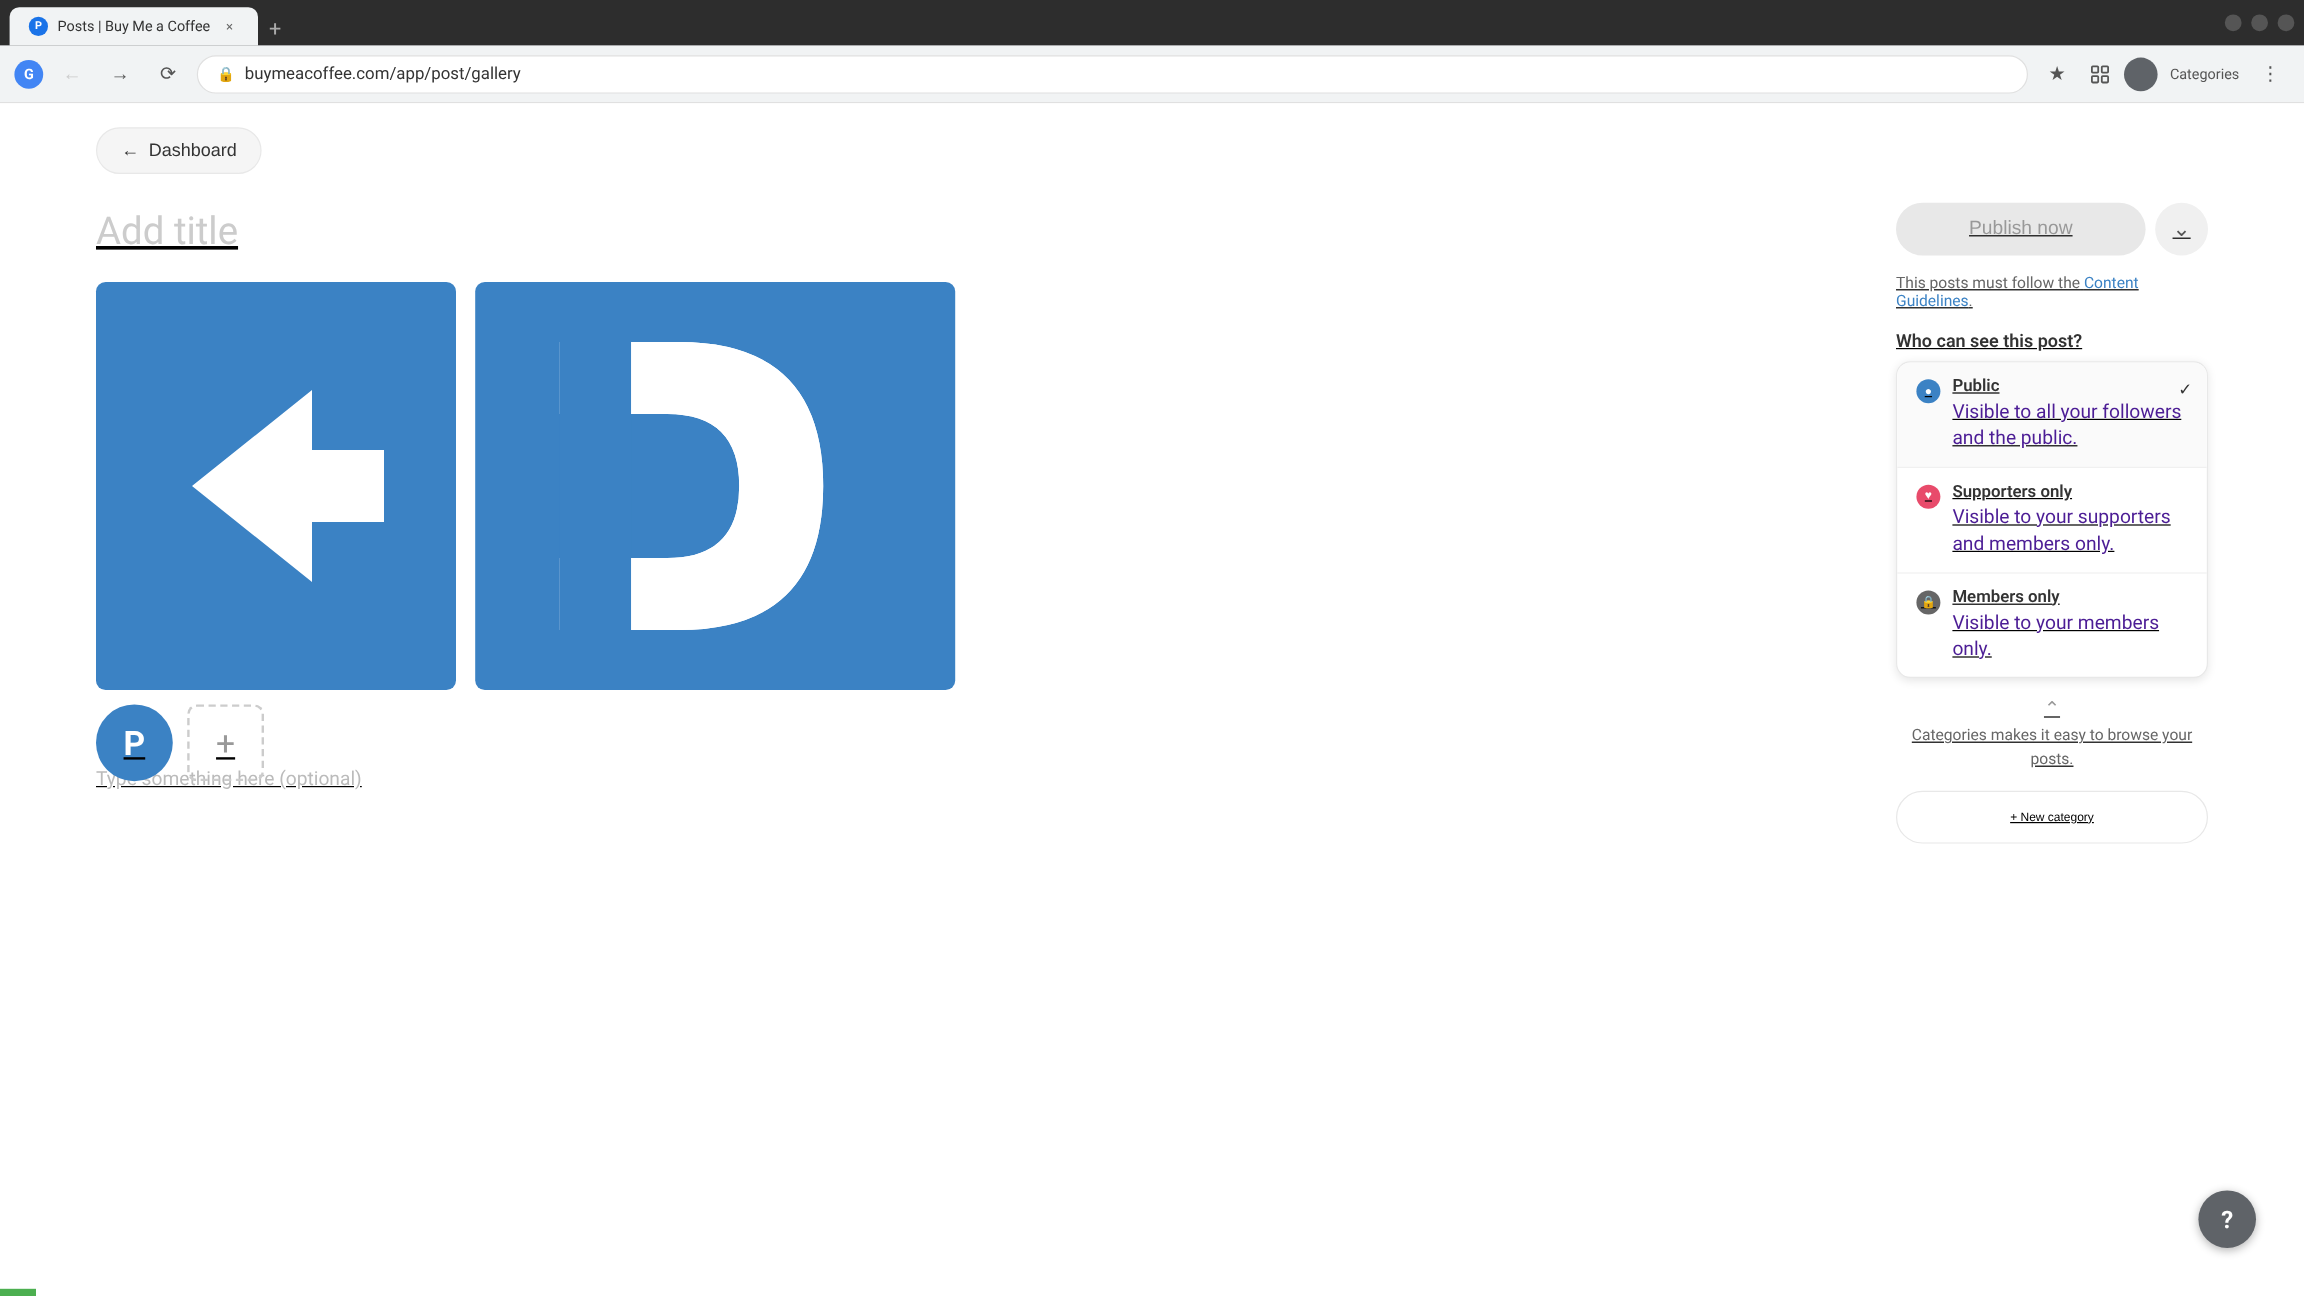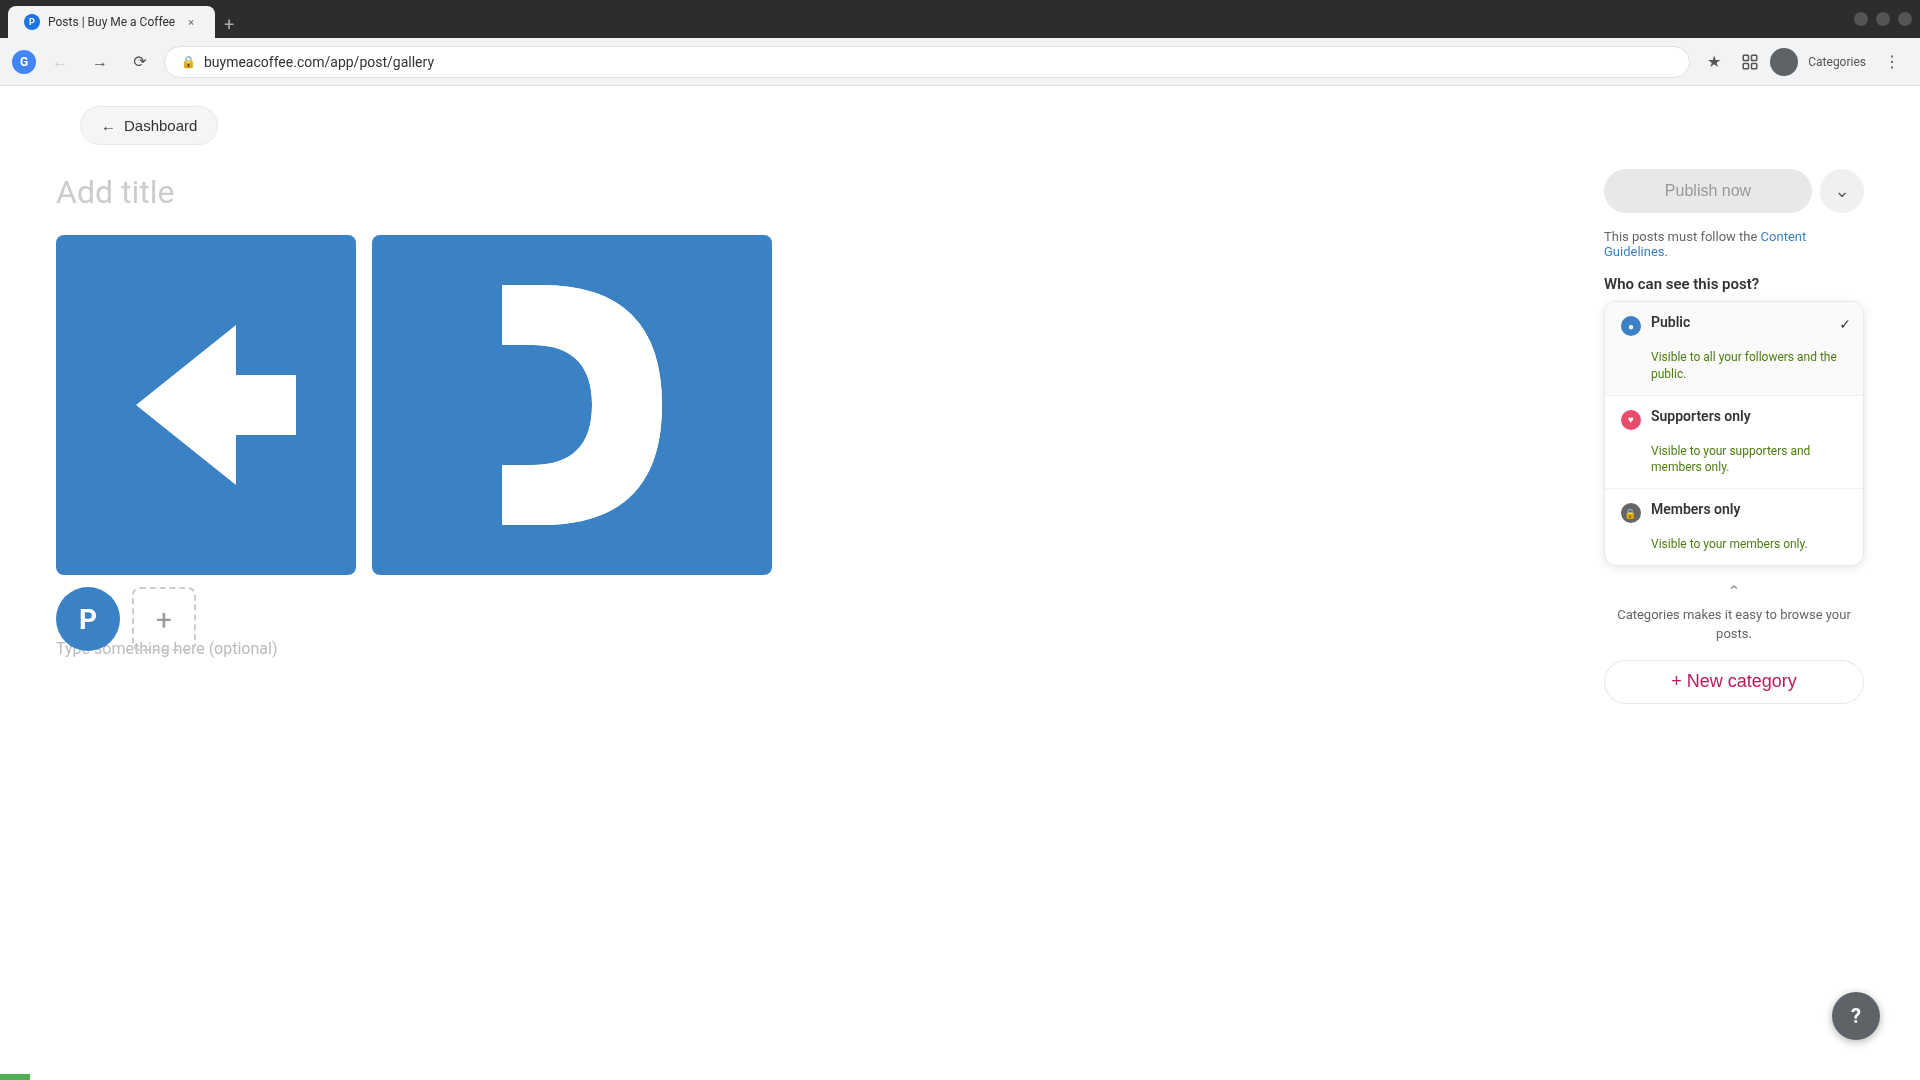--- a/index.html
+++ b/index.html
@@ -197,22 +197,23 @@
       font-size: 15px;
       color: #333;
       cursor: pointer;
       font-weight: 500;
     }
 
     
     .main-layout {
       display: flex;
       flex: 1;
-      padding: 0 56px;
+      padding: 0 80px;
       gap: 40px;
+      text-decoration: underline;
     }
 
     
     .content-area {
       flex: 1;
       display: flex;
       flex-direction: column;
       gap: 16px;
     }
 
@@ -418,23 +419,23 @@
       flex: 1;
     }
 
     .visibility-option-title {
       font-size: 14px;
       font-weight: 600;
       color: #333;
     }
 
     .visibility-option-desc {
-      font-size: 12px;
-      color: #4d7c0f;
-      margin-top: 19px;
+      font-size: 16px;
+      color: #4c1d95;
+      margin-top: 2px;
       line-height: 1.4;
     }
 
     .checkmark {
       position: absolute;
       right: 12px;
       top: 14px;
       color: #333;
       font-size: 14px;
     }
@@ -455,22 +456,22 @@
       color: #666;
       line-height: 1.5;
     }
 
     .new-category-btn {
       width: 100%;
       height: 44px;
       background: white;
       border: 1px solid #e8e8e8;
       border-radius: 24px;
-      font-size: 18px;
-      color: #be185d;
+      font-size: 10px;
+      color: #000000;
       cursor: pointer;
       display: flex;
       align-items: center;
       justify-content: center;
       font-weight: 500;
     }
 
     
     .help-btn {
       position: fixed;

